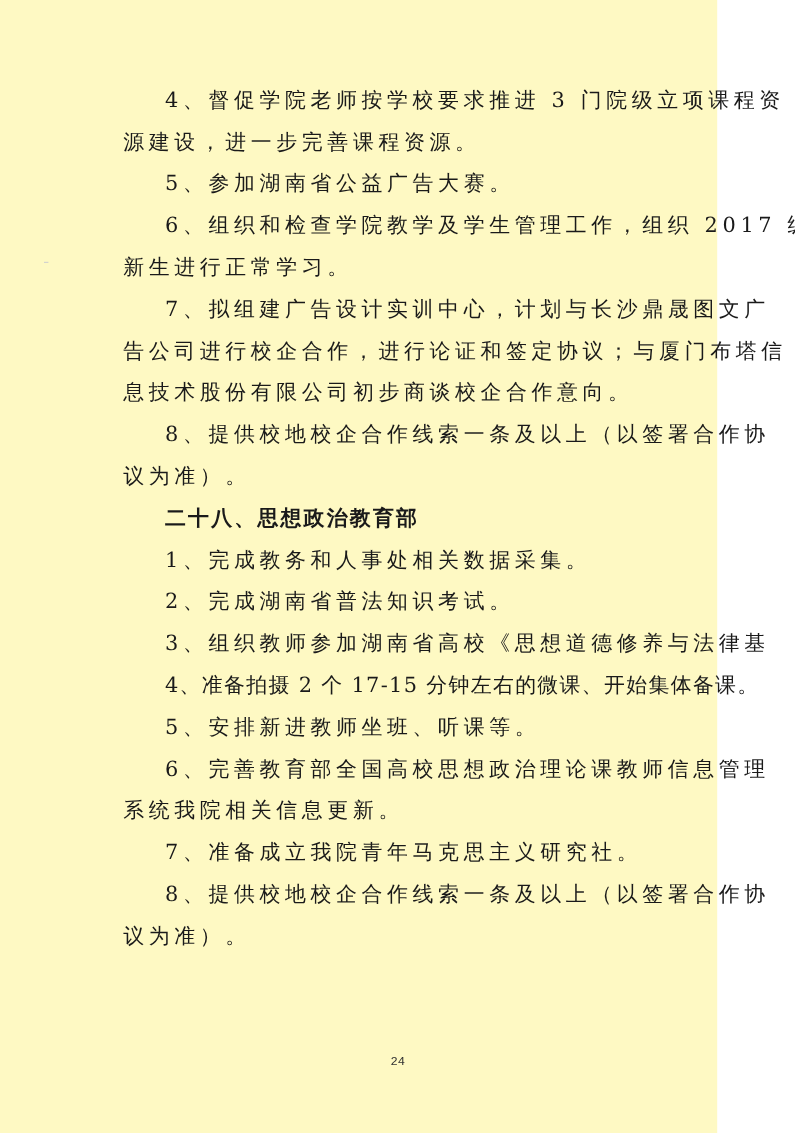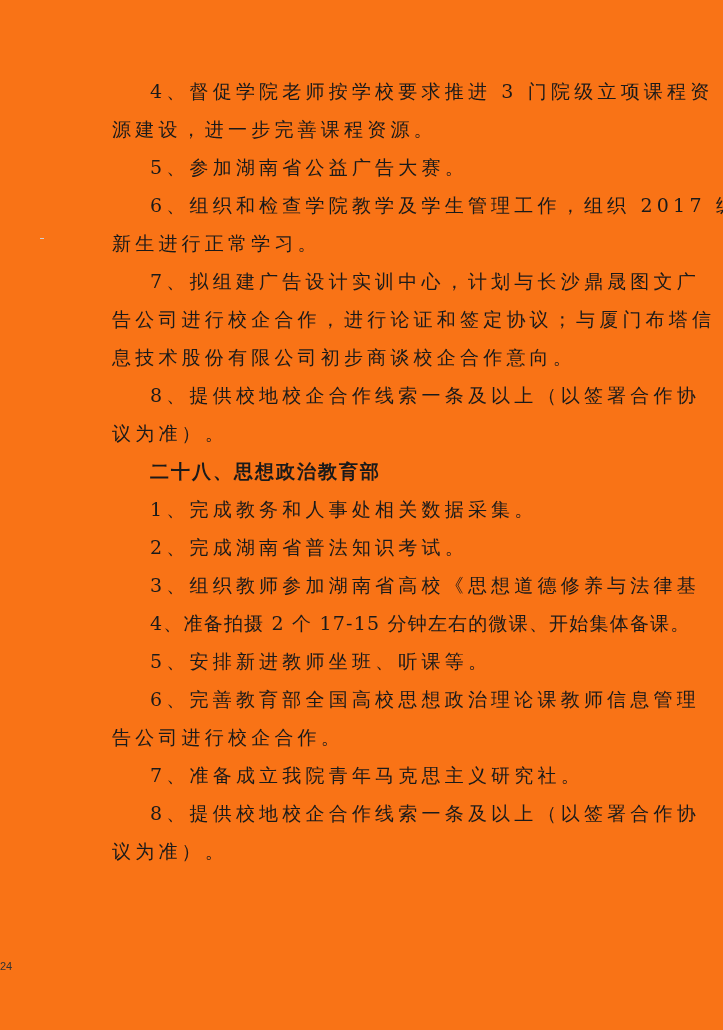--- a/index.html
+++ b/index.html
@@ -11,22 +11,22 @@
       width: 723px;
       height: 1030px;
       position: relative;
       overflow: hidden;
       font-family: "DejaVu Serif", "Liberation Serif", serif;
       color: #1a1a1a;
     }
     .page {
       position: absolute;
       left: 0; top: 0;
-      width: 723px; height: 1030px;
-      background: #f97316;
+      width: 652px; height: 1030px;
+      background: #fef9c3;
     }
     .content {
       position: absolute;
       left: 112px;
       top: 72px;
       width: 520px;
     }
     .line {
       height: 38px;
       line-height: 38px;
@@ -40,21 +40,22 @@
       font-family: "DejaVu Sans", "Liberation Sans", sans-serif;
       letter-spacing: 2px;
       font-size: 19px;
       margin-top: 0;
     }
     .footer {
       position: absolute;
       top: 960px;
       left: 0;
       width: 723px;
-      font-family: Liberation Sans, sans-serif;
+      text-align: center;
+      font-family: Liberation Mono, monospace;
       font-size: 11px;
       color: #333;
     }
     .scan-mark {
       position: absolute;
       left: 40px;
       top: 238px;
       width: 4px;
       height: 1px;
       background: #cfcfcf;
@@ -87,21 +88,21 @@
 
     <div class="line indent">1、完成教务和人事处相关数据采集。</div>
     <div class="line indent">2、完成湖南省普法知识考试。</div>
 
     <div class="line indent">3、组织教师参加湖南省高校《思想道德修养与法律基</div>
 
     <div class="line indent" style="letter-spacing:1.2px;">4、准备拍摄 2 个 17-15 分钟左右的微课、开始集体备课。</div>
     <div class="line indent">5、安排新进教师坐班、听课等。</div>
 
     <div class="line indent">6、完善教育部全国高校思想政治理论课教师信息管理</div>
-    <div class="line">告公司进行校企合作。</div>
+    <div class="line">系统我院相关信息更新。</div>
 
     <div class="line indent">7、准备成立我院青年马克思主义研究社。</div>
 
     <div class="line indent">8、提供校地校企合作线索一条及以上（以签署合作协</div>
     <div class="line">议为准）。</div>
   </div>
 
   <div class="footer">24</div>
 </div>
 

